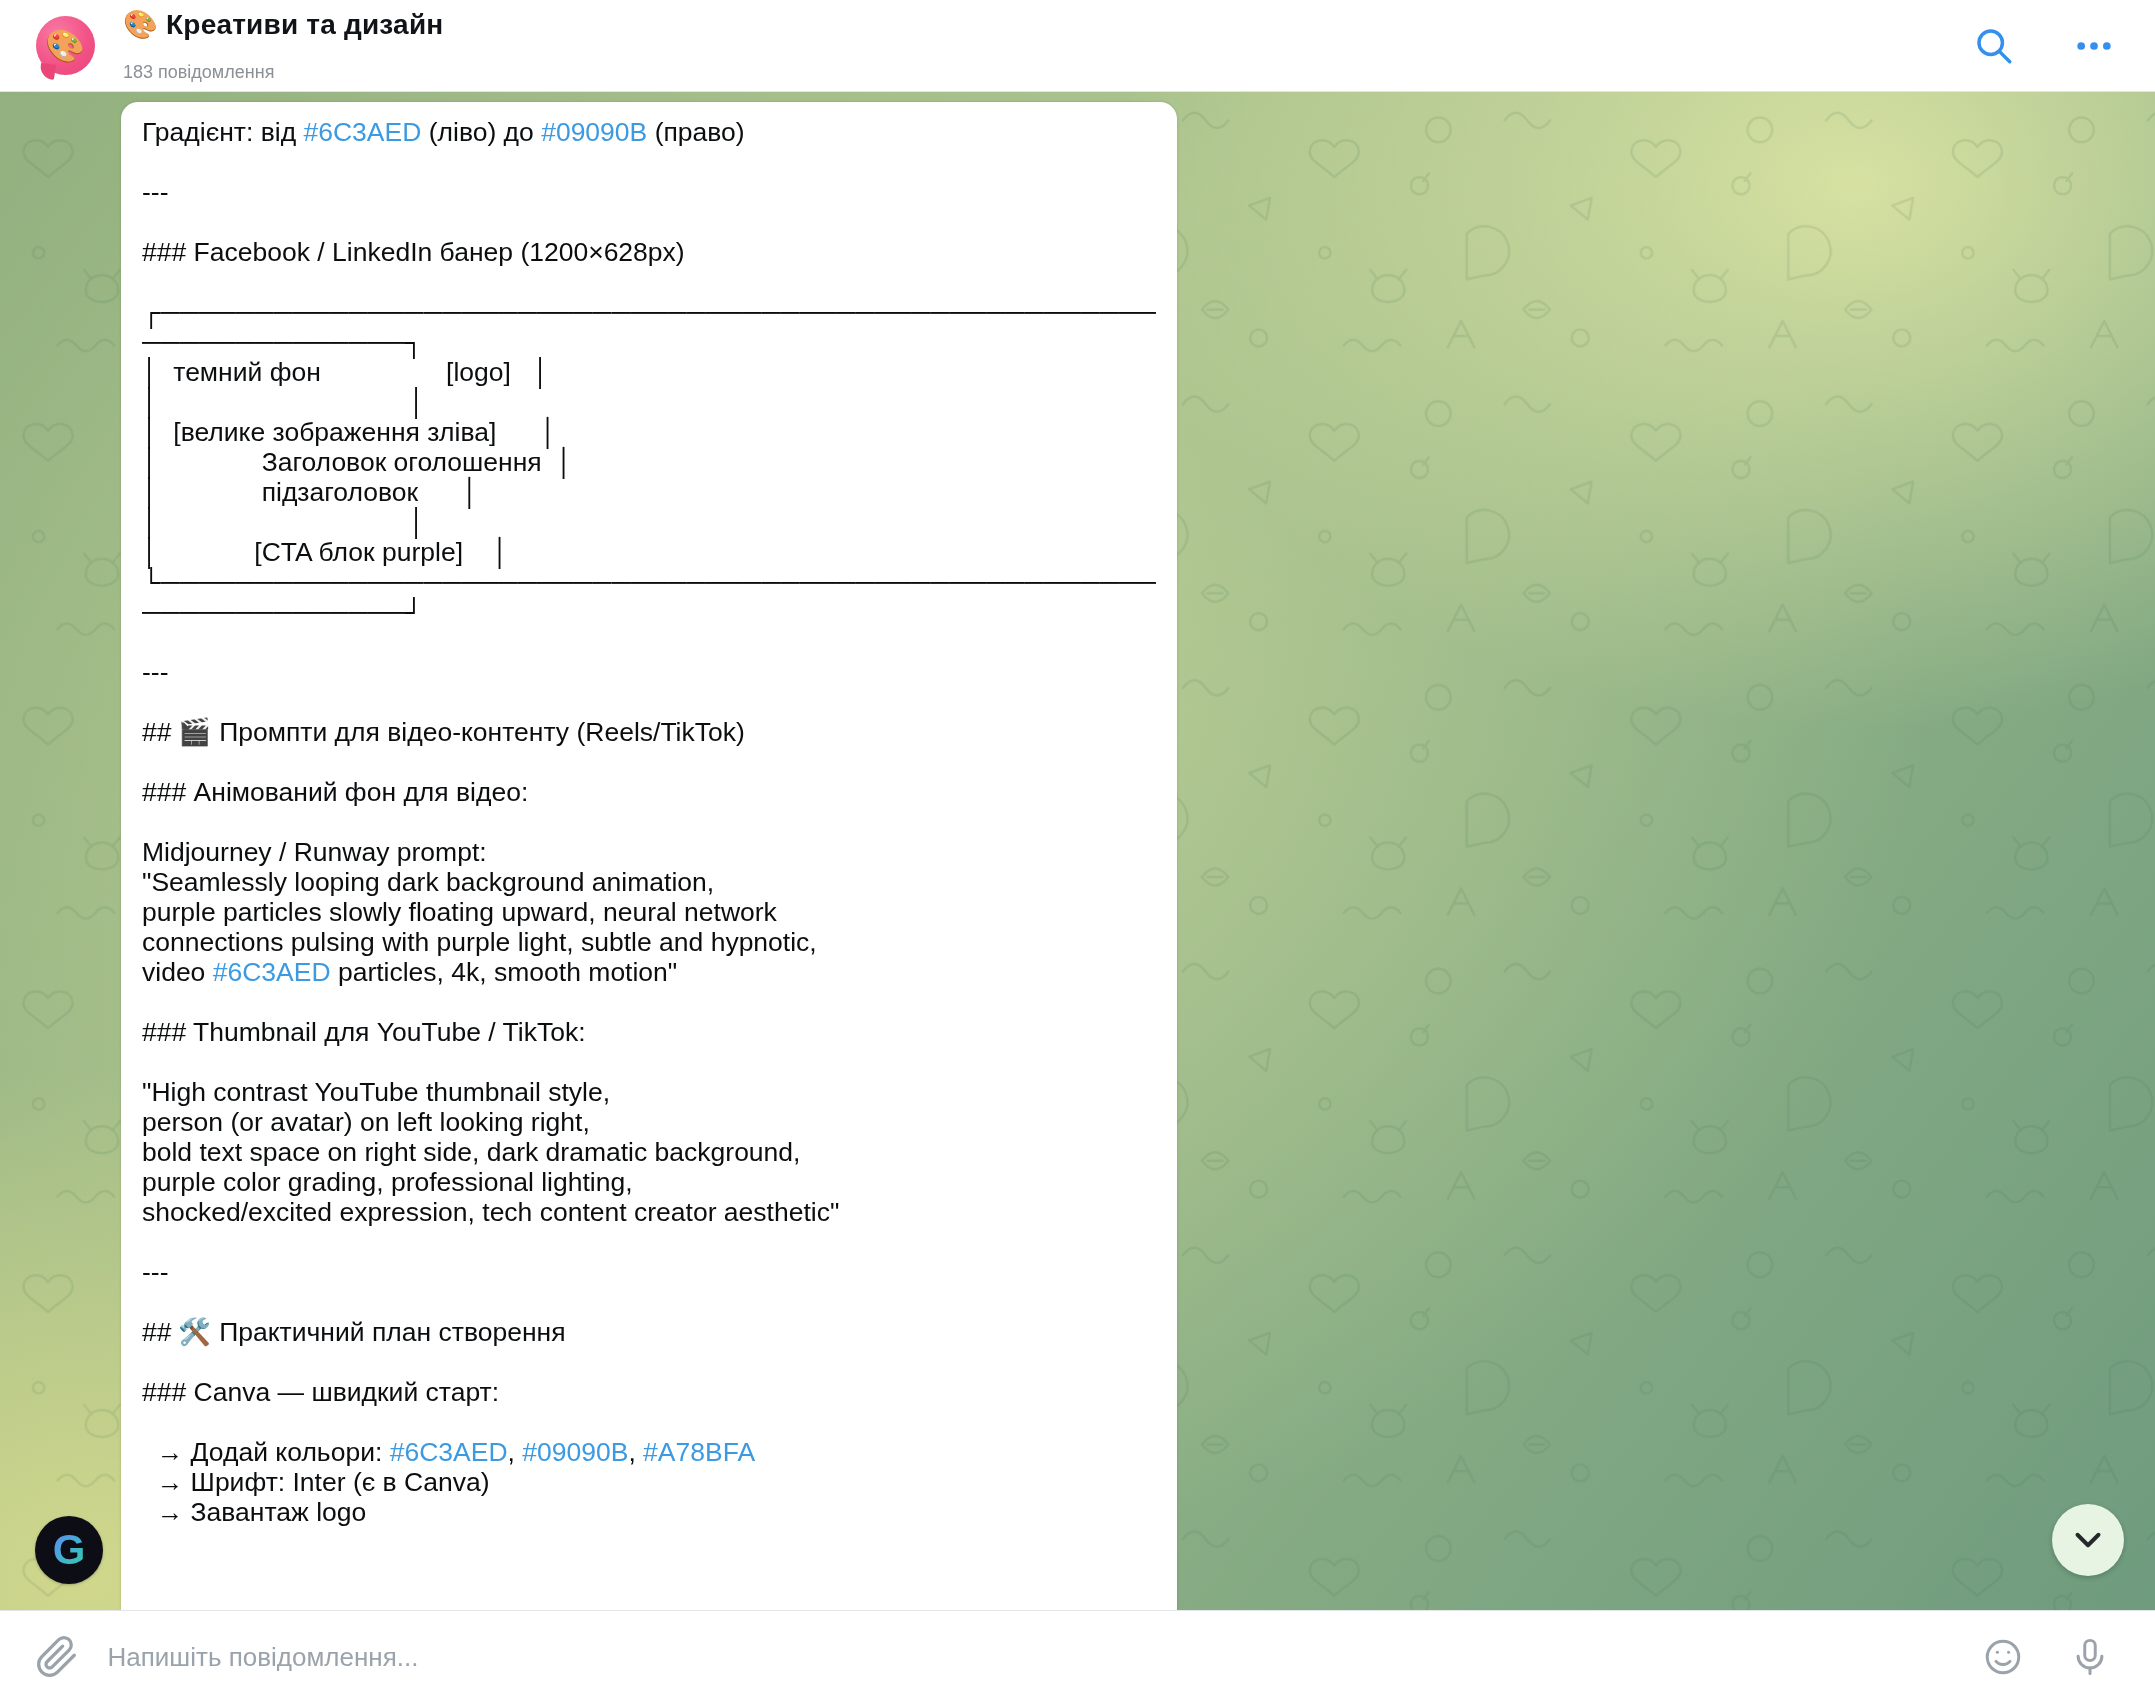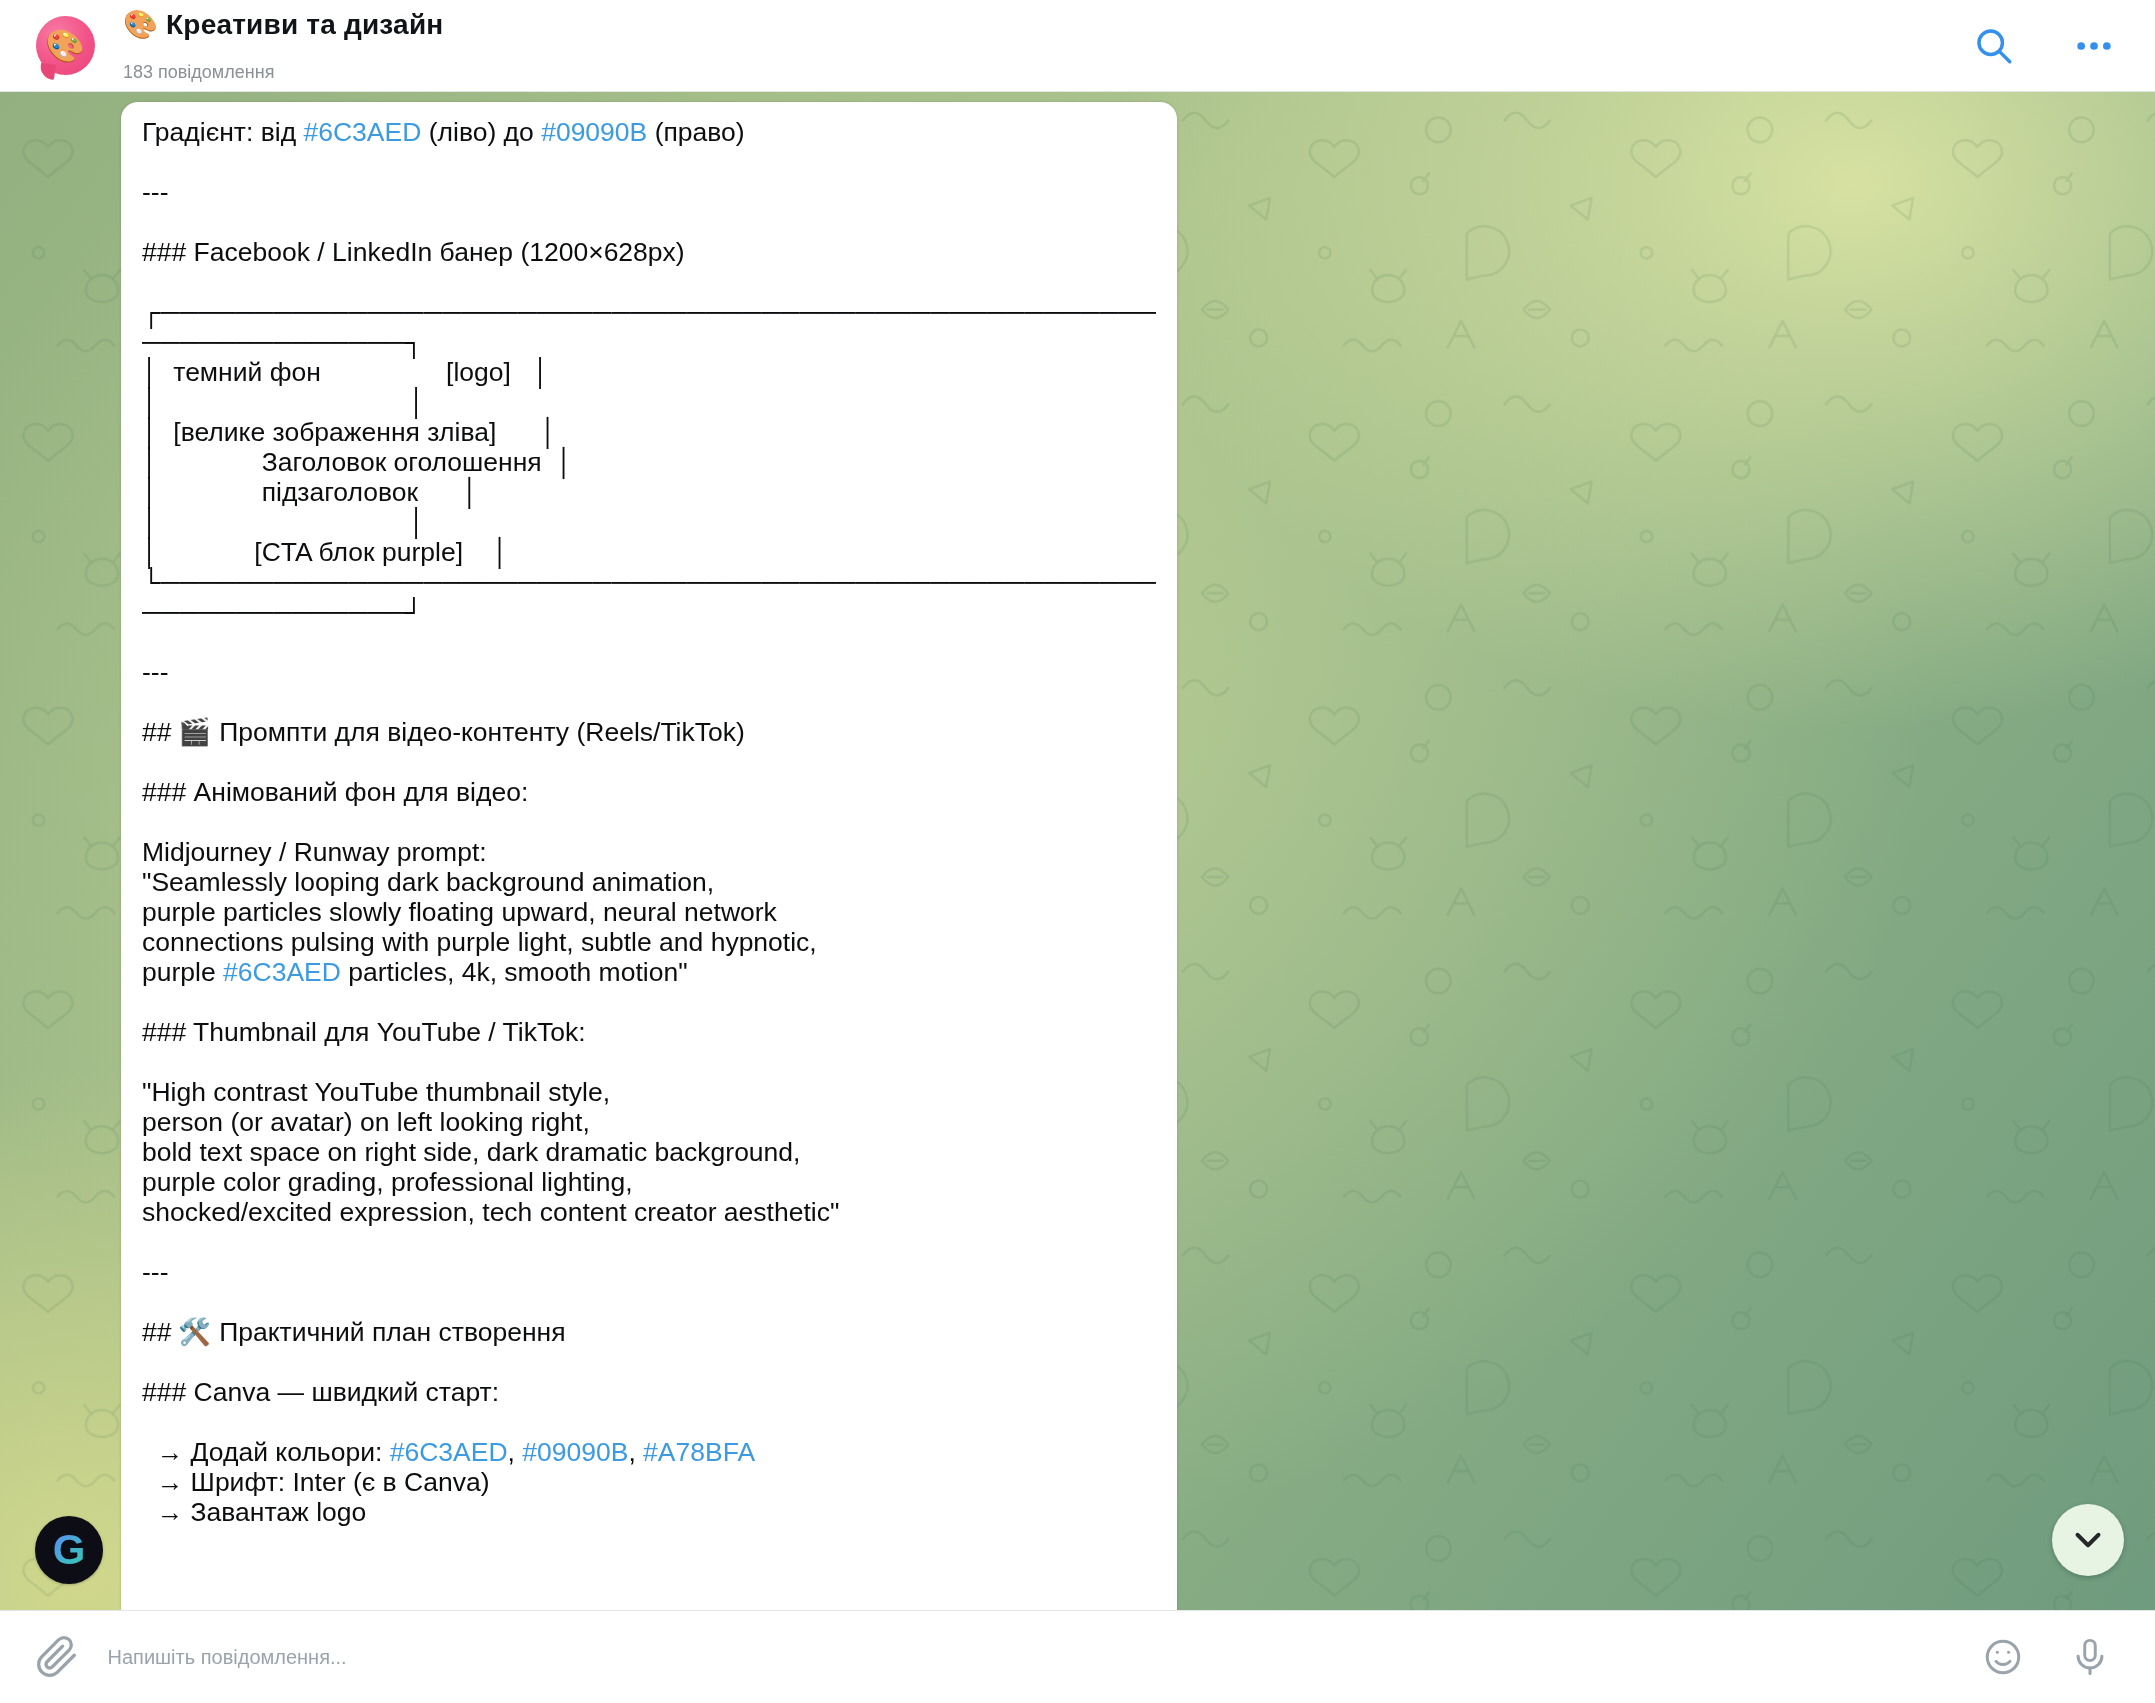--- a/index.html
+++ b/index.html
@@ -48,21 +48,21 @@
             -webkit-background-clip:text; background-clip:text; color:transparent; }
 
   
   .scroll-dn { position:absolute; right:32px; bottom:34px; width:72px; height:72px; border-radius:50%;
             background:#e7f3e3; box-shadow:0 1.9px 5.7px rgba(20,50,35,.28);
             display:flex; align-items:center; justify-content:center; cursor:pointer; }
 
   
   .composer { height:93px; background:#ffffff; border-top:0.9px solid #e3e6e8;
               display:flex; align-items:center; padding:0 42px 0 32px; gap:26.5px; flex:0 0 auto; }
-  .composer input { flex:1 1 auto; border:none; outline:none; font-size:20px; color:#6d28d9;
+  .composer input { flex:1 1 auto; border:none; outline:none; font-size:26px; color:#6d28d9;
               font-family:"Liberation Sans","DejaVu Sans",sans-serif; background:transparent; }
   .composer input::placeholder { color:#9aa3ab; }
   .comp-icons { display:flex; align-items:center; gap:38px; }
 </style>
 </head>
 <body>
 
 <div class="app">
 
   <div class="header">
@@ -136,21 +136,21 @@
           <div class="ln"><span>---</span></div>
           <div class="ln">&nbsp;</div>
           <div class="ln"><span>## 🎬 Промпти для відео-контенту (Reels/TikTok)</span></div>
           <div class="ln">&nbsp;</div>
           <div class="ln"><span>### Анімований фон для відео:</span></div>
           <div class="ln">&nbsp;</div>
           <div class="ln"><span>Midjourney / Runway prompt:</span></div>
           <div class="ln"><span>"Seamlessly looping dark background animation,</span></div>
           <div class="ln"><span>purple particles slowly floating upward, neural network</span></div>
           <div class="ln"><span>connections pulsing with purple light, subtle and hypnotic,</span></div>
-          <div class="ln"><span>purple </span><span class="lnk">#6C3AED</span><span> particles, 4k, smooth motion"</span></div>
+          <div class="ln"><span>video </span><span class="lnk">#6C3AED</span><span> particles, 4k, smooth motion"</span></div>
           <div class="ln">&nbsp;</div>
           <div class="ln"><span>### Thumbnail для YouTube / TikTok:</span></div>
           <div class="ln">&nbsp;</div>
           <div class="ln"><span>"High contrast YouTube thumbnail style,</span></div>
           <div class="ln"><span>person (or avatar) on left looking right,</span></div>
           <div class="ln"><span>bold text space on right side, dark dramatic background,</span></div>
           <div class="ln"><span>purple color grading, professional lighting,</span></div>
           <div class="ln"><span>shocked/excited expression, tech content creator aesthetic"</span></div>
           <div class="ln">&nbsp;</div>
           <div class="ln"><span>---</span></div>

